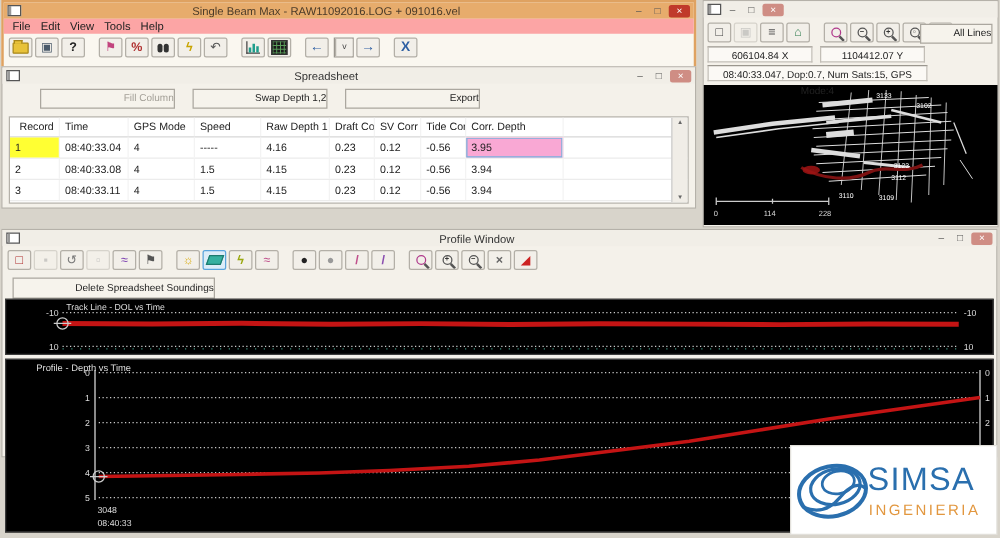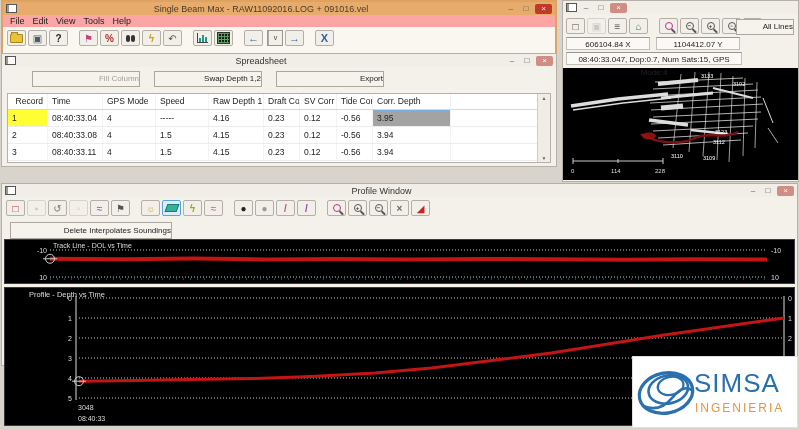--- a/index.html
+++ b/index.html
@@ -60,21 +60,21 @@
   
   .win-sheet{left:1px;top:53px;width:556px;height:114px}
   .sheet-btnrow{display:flex;gap:14px;padding:4px 0 0 30px}
   .sheet-btn{width:108px;height:16px;line-height:14px;font-size:8px}
   .sheet-btn.dis{color:#a39f97}
   .tblwrap{position:absolute;left:5px;right:5px;top:39px;bottom:3px;background:#fff;border:1px solid #b5b1a9;overflow:hidden}
   .tr{display:flex;height:16px;line-height:16px;border-bottom:1px solid #ececec}
   .tr.head{height:15px;line-height:15px;border-bottom:1px solid #d8d8d8}
   .td{padding:0 4px;box-sizing:border-box;white-space:nowrap;overflow:hidden;font-size:8.5px;border-right:1px solid #f3f3f3}
   .td.ylw{background:#ffff33}
-  .td.selcell{background:#a3a3a3;box-shadow:inset 0 0 0 1px #7ab0dd}
+  .td.selcell{background:#f9a8d4;box-shadow:inset 0 0 0 1px #7ab0dd}
   .vsb{position:absolute;right:0;top:0;bottom:0;width:13px;background:#f0ede7;border-left:1px solid #ccc;
        display:flex;flex-direction:column;justify-content:space-between;align-items:center;font-size:5px;color:#666;padding:1px 0;box-sizing:border-box}
   
   .win-profile{left:1px;top:183px;width:797px;height:183px}
   .pf-btnrow{display:flex;gap:12px;padding:3px 0 0 8px;align-items:center}
   .pf-del{width:162px;height:17px;line-height:15px}
   .pf-corr{width:108px;height:17px;line-height:15px;text-align:center;border:1px solid #c8c4bc;background:#f8f5ef;font-size:8px;box-sizing:border-box}
   .chartpanel{position:absolute;background:#000;border:1px solid #3a3a3a;box-sizing:border-box}
   .track-panel{left:2px;top:55px;width:791px;height:45px}
   .profile-panel{left:2px;top:103px;width:791px;height:139px}
@@ -398,21 +398,21 @@
         </span>
         <span class="tbtn">
           <span style="color: rgb(102, 102, 102); font-weight: bold;">×</span>
         </span>
         <span class="tbtn">
           <span style="color: rgb(204, 34, 34);">◢</span>
         </span>
       </span>
   </div>
   <div class="pf-btnrow">
-    <span class="btn pf-del">Delete Interpolates Soundings</span>
+    <span class="btn pf-del">Delete Spreadsheet Soundings</span>
   </div>
   <div class="chartpanel track-panel" id="track-chart"><svg width="789" height="43" viewBox="0 0 789 43">
         <text x="48" y="8" font-size="7" fill="#dddddd">Track Line - DOL vs Time</text>
         <line x1="45" y1="10" x2="762" y2="10" stroke="#c8c8c8" stroke-width="1" stroke-dasharray="1,2"></line>
         <line x1="45" y1="37" x2="762" y2="37" stroke="#c8c8c8" stroke-width="1" stroke-dasharray="1,2"></line>
         <line x1="45" y1="39" x2="762" y2="39" stroke="#3a8a7a" stroke-width="1" stroke-dasharray="1,6"></line>
         <text x="42" y="13" font-size="7" fill="#dddddd" text-anchor="end">-10</text>
         <text x="42" y="40" font-size="7" fill="#dddddd" text-anchor="end">10</text>
         <text x="766" y="13" font-size="7" fill="#dddddd">-10</text>
         <text x="766" y="40" font-size="7" fill="#dddddd">10</text>

